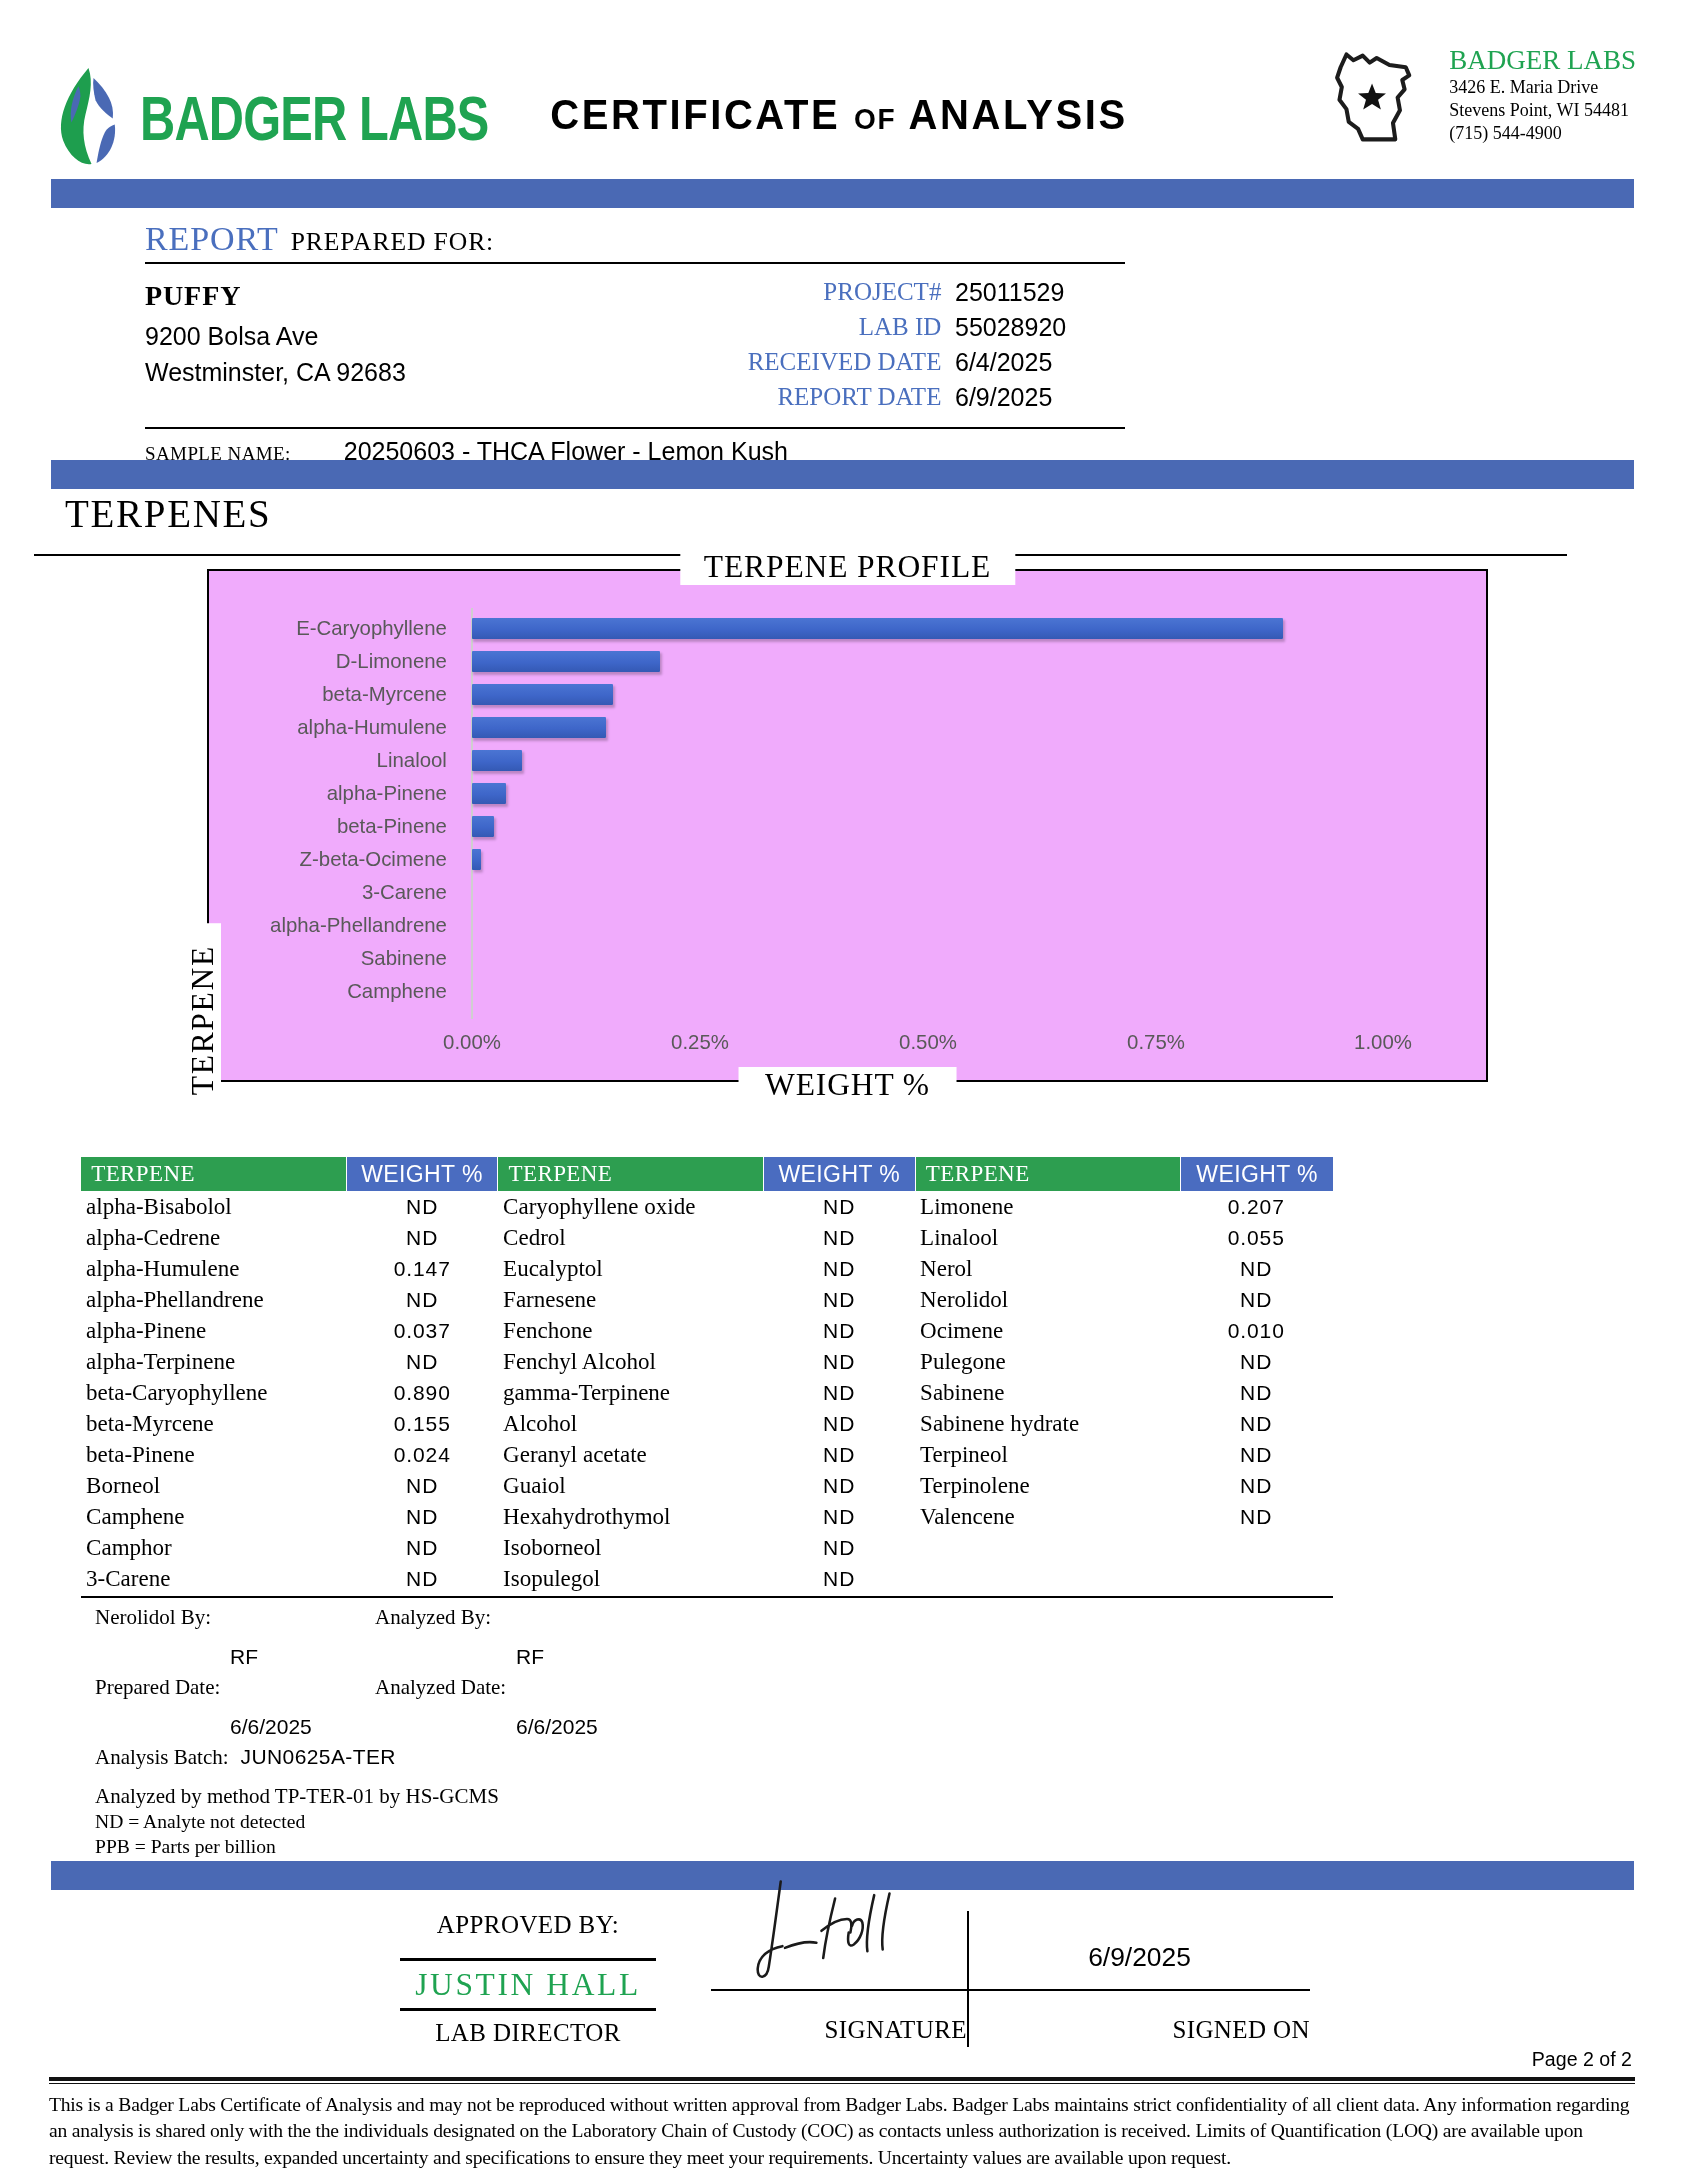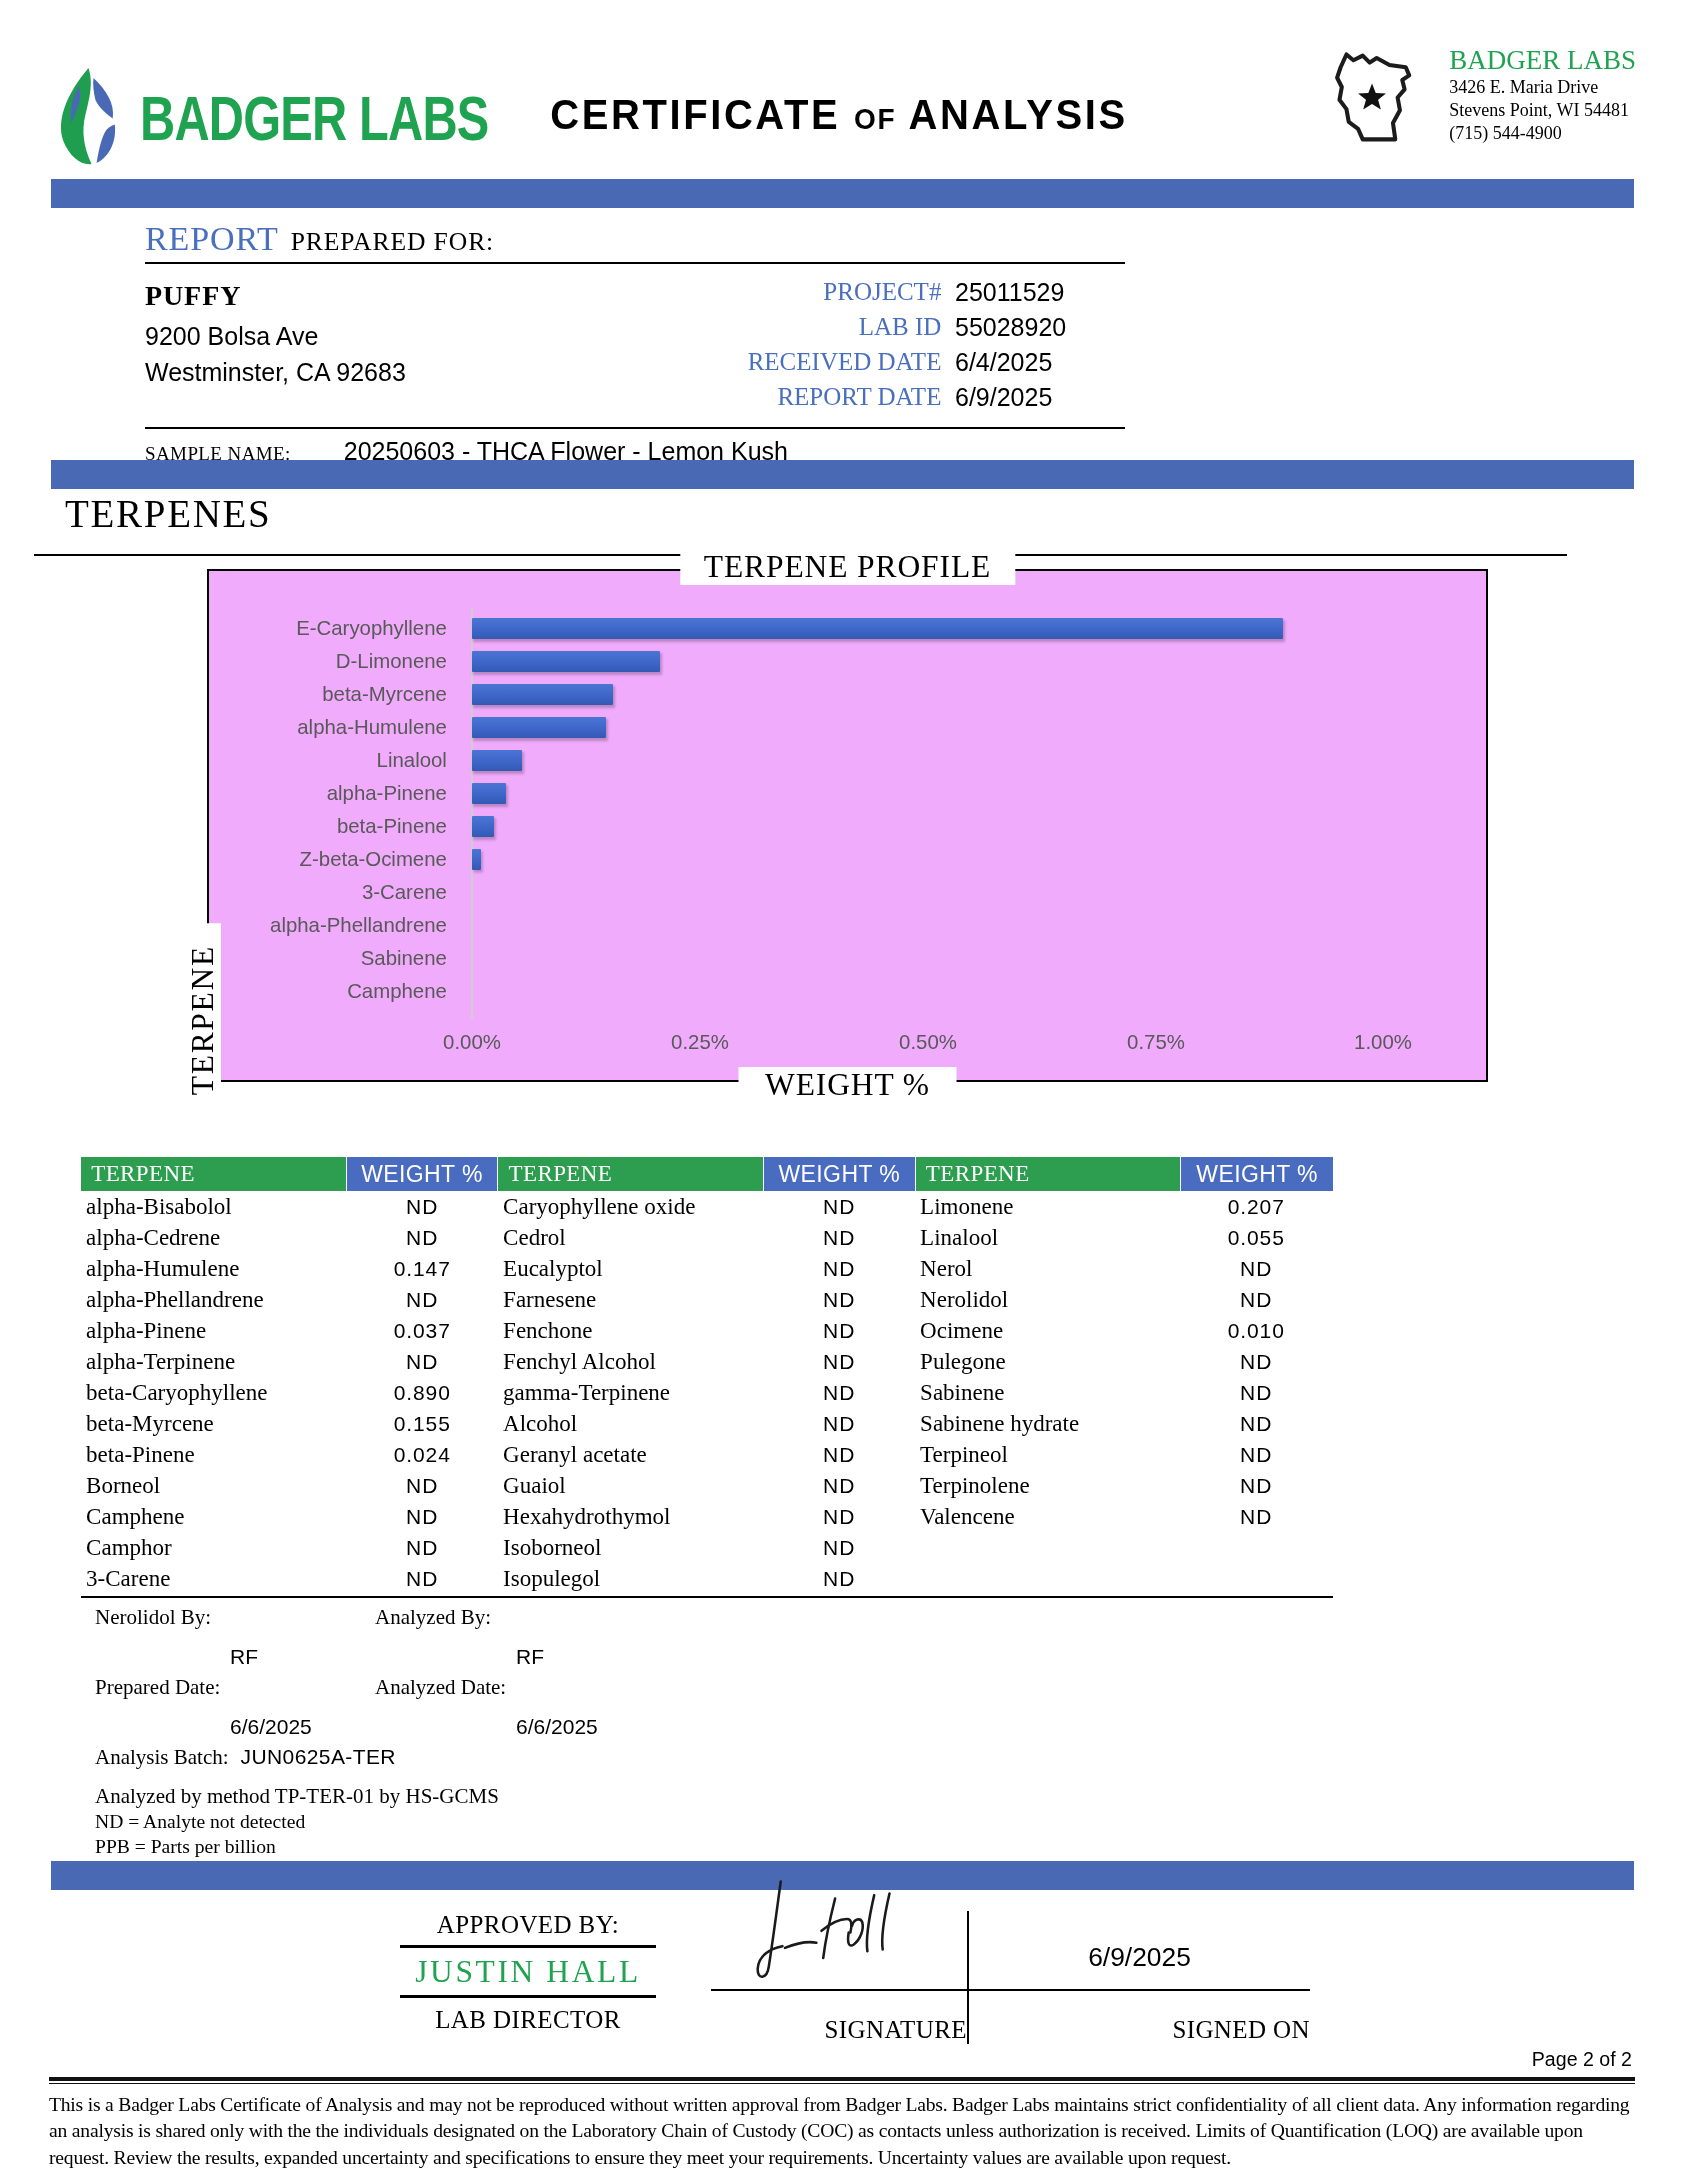--- a/index.html
+++ b/index.html
@@ -80,21 +80,21 @@
   .note-grid{display:grid;grid-template-columns:135px 145px 141px 162px;row-gap:6px;font-size:21px;}
   .note-grid .nval{font-family:"Liberation Sans",sans-serif;margin-top:40px;}
   .batch-row{display:flex;gap:12px;font-size:21px;margin-top:6px;}
   .batch-row .nval{font-family:"Liberation Sans",sans-serif;letter-spacing:0.4px;}
   .method{margin-top:13.6px;font-size:21px;}
   .legend-line{font-size:19.6px;line-height:25px;}
 
   
   .approval{position:absolute;left:400px;top:1911px;display:flex;}
   .appr-left{width:256px;text-align:center;}
-  .appr-label{font-size:25px;letter-spacing:0.4px;padding-bottom:6px;border-bottom:3.4px solid #000;}
+  .appr-label{font-size:25px;letter-spacing:0.4px;padding-bottom:19px;border-bottom:3.4px solid #000;}
   .appr-name{color:var(--brand-green,#2E9E55);font-size:31.5px;letter-spacing:2.6px;padding:6px 0 5.1px;border-bottom:3.4px solid #000;}
   .appr-title{font-size:25px;letter-spacing:0.4px;padding-top:7.7px;}
   .appr-mid{width:258px;margin-left:55px;border-right:2.6px solid #000;box-sizing:border-box;}
   .appr-right{width:341px;}
   .sig-space{height:78px;position:relative;border-bottom:2.6px solid #000;}
   .appr-right .sig-space{display:flex;align-items:center;justify-content:center;border-bottom:2.6px solid #000;}
   .sig-svg{position:absolute;left:34px;bottom:-8.5px;}
   .signed-date{font-family:"Liberation Sans",sans-serif;font-size:26.4px;margin-top:15.3px;}
   .under-label{text-align:right;font-size:25px;letter-spacing:0.4px;margin-top:25px;}
 

